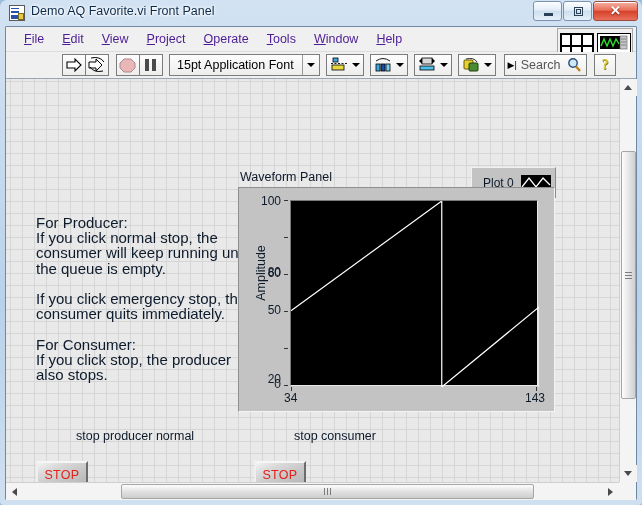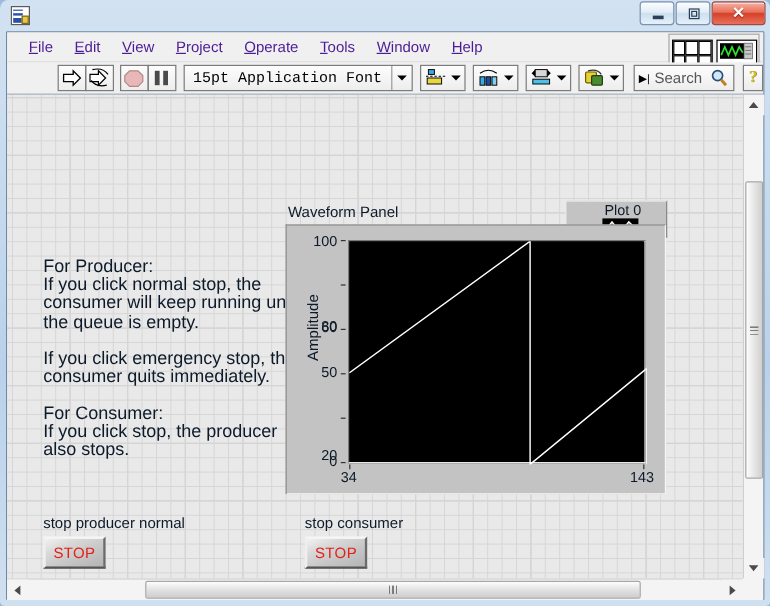--- a/index.html
+++ b/index.html
@@ -125,21 +125,21 @@
     background: linear-gradient(180deg,#fdfdfd 0%,#ededed 100%);
     position: relative; margin-right: -1px;
   }
   .tb-sep { width: 8px; }
   .font-box {
     height: 22px; border: 1px solid #7c7c7c;
     background: linear-gradient(180deg,#fdfdfd 0%,#ededed 100%);
     display: flex; align-items: center; margin-left: 7px;
   }
   .font-label {
-    font-size: 12.5px; color: #000; padding: 0 8px 0 7px; white-space: nowrap; font-family: Liberation Mono, monospace;
+    font-size: 12.5px; color: #000; padding: 0 8px 0 7px; white-space: nowrap;
   }
   .font-arrow {
     width: 17px; height: 20px; border-left: 1px solid #9a9a9a;
     display: flex; align-items: center; justify-content: center;
   }
   .caret-down {
     width: 0; height: 0; border-left: 4px solid transparent;
     border-right: 4px solid transparent; border-top: 4px solid #000;
   }
   .tb-dd {
@@ -202,21 +202,21 @@
   .chart-title {
     position: absolute; left: 234px; top: 91px;
     font-size: 12.5px; color: #0d1a2a;
   }
   .legend {
     position: absolute; left: 465px; top: 88px;
     width: 85px; height: 31px;
     background: #c3c3c3;
     border-top: 1px solid #f0f0f0; border-left: 1px solid #f0f0f0;
     border-right: 1px solid #8a8a8a; border-bottom: 1px solid #8a8a8a;
-    display: flex; align-items: center; flex-direction: column;
+    display: flex; align-items: center;
   }
   .legend-label { font-size: 12px; color: #0d1a2a; padding-left: 11px; }
   .legend-swatch {
     width: 30px; height: 15px; background: #000; margin-left: 7px;
     position: relative; overflow: hidden;
   }
 
   .plot-area {
     position: absolute; left: 51px; top: 12px;
     width: 248px; height: 186px;
@@ -239,23 +239,23 @@
   }
   .xtick { position: absolute; font-size: 12px; color: #0d1a2a; }
   .xtick-mark { position: absolute; width: 1px; height: 4px; background: #333; }
   .xlabel {
     position: absolute; left: 0; top: 206px; width: 317px;
     text-align: center; font-size: 12.5px; color: #0d1a2a;
   }
 
   
   .ctrl { position: absolute; }
-  .ctrl-label { font-size: 12.5px; color: #0d1a2a; white-space: nowrap; }
+  .ctrl-label { font-size: 12.5px; color: #0d1a2a; white-space: nowrap; padding-left: 40px; }
   .stop-btn {
-    width: 52px; height: 27px; margin-top: 4px;
+    width: 52px; height: 27px; margin-top: 18px;
     background: linear-gradient(155deg,#f2f2f2 0%,#d9d9d9 28%,#c6c6c6 62%,#b4b4b4 100%);
     border-top: 2px solid #f6f6f6;
     border-left: 2px solid #efefef;
     border-right: 2px solid #6b6b6b;
     border-bottom: 2px solid #555555;
     display: flex; align-items: center; justify-content: center;
     font-size: 12.5px; color: #e32119; letter-spacing: 0.3px;
   }
 
   
@@ -302,20 +302,21 @@
 
 <div class="window">
 
   <div class="titlebar">
     <div class="title-icon">
       <div class="ti-blue"></div>
       <div class="ti-bar1"></div>
       <div class="ti-bar2"></div>
       <div class="ti-yellow"></div>
     </div>
+    <div class="title-text">Demo AQ Favorite.vi Front Panel</div>
     <div class="winbtns">
       <div class="winbtn">
         <div class="gl-min"></div>
       </div>
       <div class="winbtn">
         <div class="gl-max"></div>
       </div>
       <div class="winbtn close">
         <div class="gl-close">✕</div>
       </div>

